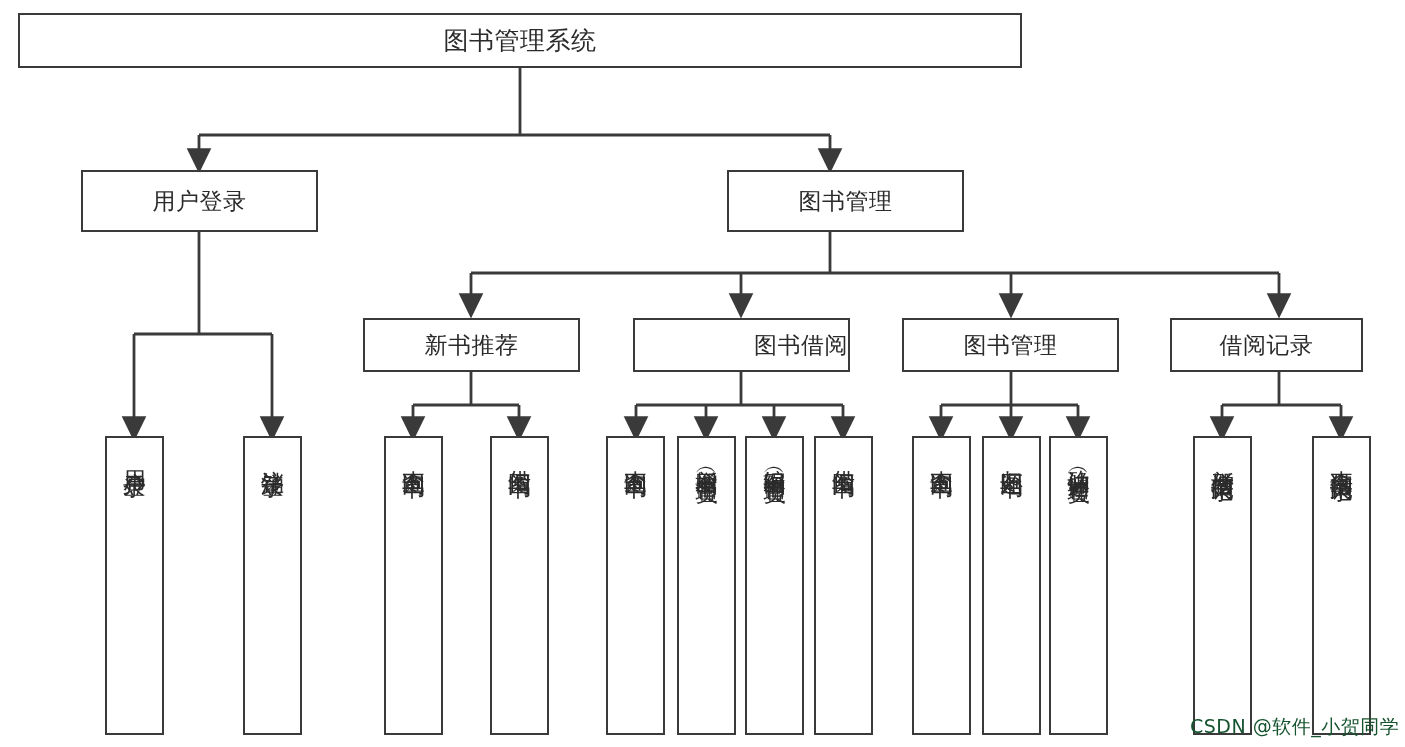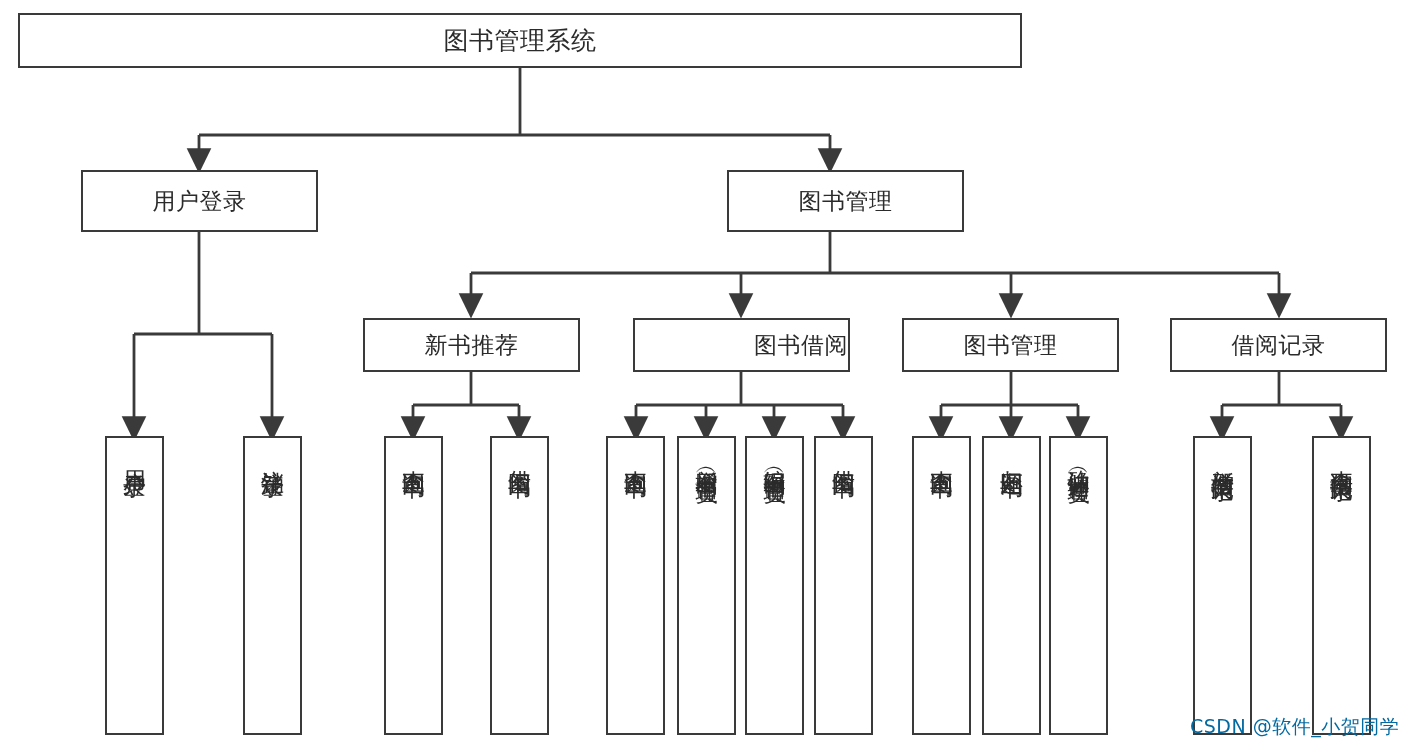--- a/index.html
+++ b/index.html
@@ -61,21 +61,21 @@
     color: #2b2b2b;
   }
   .leaf.tall .vtext {
     font-size: 22px;
   }
   #watermark {
     position: absolute;
     left: 1190px;
     top: 714px;
     font-size: 19px;
-    color: #0369a1;
+    color: #14532d;
     white-space: nowrap;
     letter-spacing: 0.5px;
     pointer-events: none;
   }
 </style>
 </head>
 <body>
 
 <div id="canvas">
 
@@ -142,21 +142,21 @@
 
   <div class="node lvl2" style="left:363px; top:318px; width:217px; height:54px;">
     <span>新书推荐</span>
   </div>
   <div class="node lvl2" style="left:633px; top:318px; width:217px; height:54px;justify-content:flex-end;">
     <span>图书借阅</span>
   </div>
   <div class="node lvl2" style="left:902px; top:318px; width:217px; height:54px;">
     <span>图书管理</span>
   </div>
-  <div class="node lvl2" style="left:1170px; top:318px; width:217px; height:54px;">
+  <div class="node lvl2" style="left:1170px; top:318px; width:193px; height:54px;">
     <span>借阅记录</span>
   </div>
 
   <div class="node leaf" style="left:105px; top:436px; width:59px; height:299px;">
     <span class="vtext">用户登录</span>
   </div>
   <div class="node leaf" style="left:243px; top:436px; width:59px; height:299px;">
     <span class="vtext">注销登录</span>
   </div>
 

